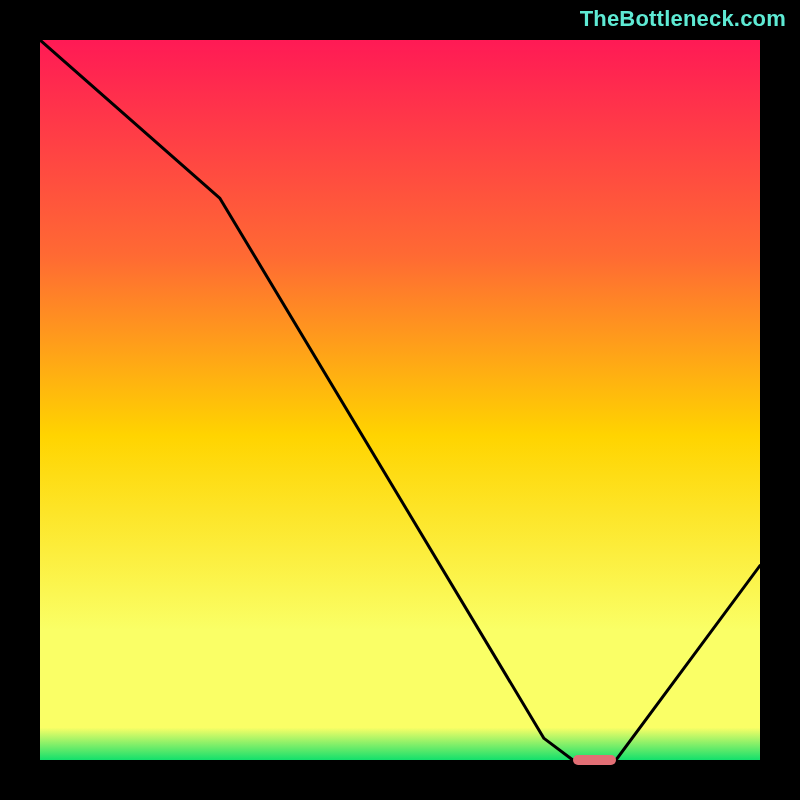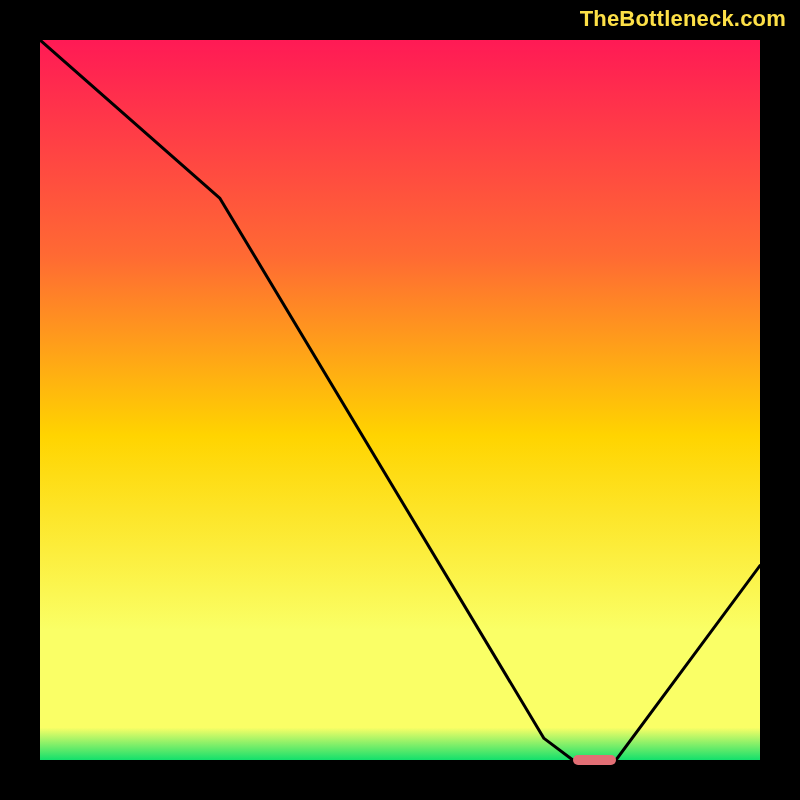--- a/index.html
+++ b/index.html
@@ -27,21 +27,21 @@
     width: 100%;
     height: 100%;
   }
   .watermark {
     position: absolute;
     top: 6px;
     right: 14px;
     font-family: Arial, Helvetica, sans-serif;
     font-size: 22px;
     font-weight: 700;
-    color: #fde047;
+    color: #5eead4;
     letter-spacing: 0.2px;
     user-select: none;
   }
   .marker-bar {
     position: absolute;
     height: 10px;
     border-radius: 5px;
     background: #e26f75;
   }
 </style>

